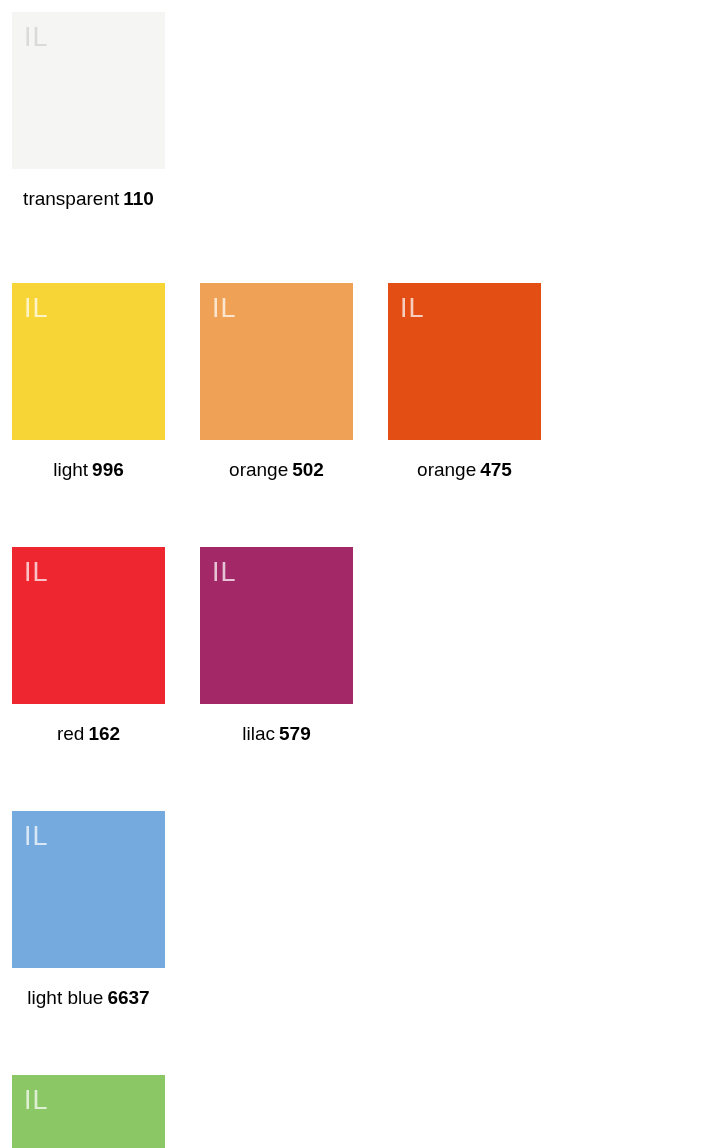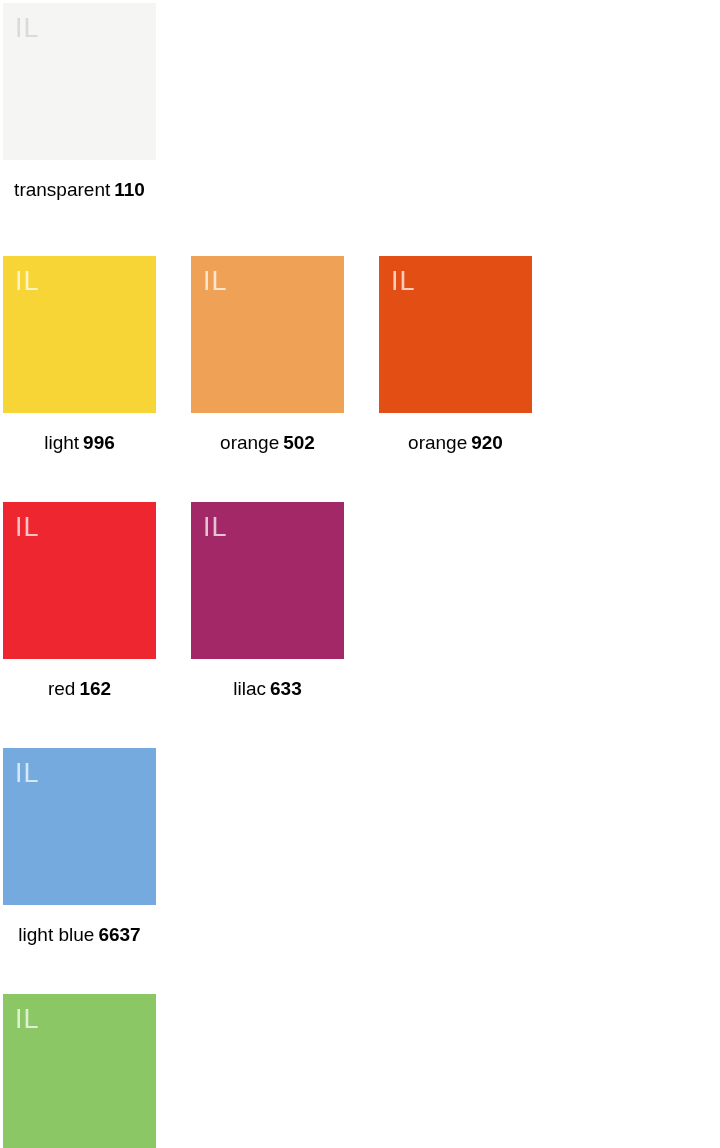--- a/index.html
+++ b/index.html
@@ -22,21 +22,21 @@
     height: 1148px;
     box-sizing: border-box;
   }
 
   .swatch-row {
     display: flex;
     flex-direction: row;
     align-items: flex-start;
     gap: 35px;
     margin: 0;
-    padding: 3px;
+    padding: 12px;
   }
 
   .swatch-cell {
     width: 153px;
     flex: 0 0 153px;
     display: flex;
     flex-direction: column;
     align-items: center;
   }
 
@@ -126,21 +126,21 @@
       <div class="swatch-label">
         <span class="name">orange</span><span class="code">502</span>
       </div>
     </div>
 
     <div class="swatch-cell">
       <div class="swatch-chip" style="background-color: rgb(227, 78, 21);">
         <span class="il-mark">IL</span>
       </div>
       <div class="swatch-label">
-        <span class="name">orange</span><span class="code">920</span>
+        <span class="name">orange</span><span class="code">475</span>
       </div>
     </div>
   </div>
 
   <div class="row-gap-2"></div>
 
   <div class="swatch-row">
     <div class="swatch-cell">
       <div class="swatch-chip" style="background-color: rgb(238, 38, 48);">
         <span class="il-mark">IL</span>
@@ -148,21 +148,21 @@
       <div class="swatch-label">
         <span class="name">red</span><span class="code">162</span>
       </div>
     </div>
 
     <div class="swatch-cell">
       <div class="swatch-chip" style="background-color: rgb(163, 40, 104);">
         <span class="il-mark">IL</span>
       </div>
       <div class="swatch-label">
-        <span class="name">lilac</span><span class="code">633</span>
+        <span class="name">lilac</span><span class="code">579</span>
       </div>
     </div>
   </div>
 
   <div class="row-gap-3"></div>
 
   <div class="swatch-row">
     <div class="swatch-cell">
       <div class="swatch-chip" style="background-color: rgb(116, 170, 221);">
         <span class="il-mark">IL</span>

